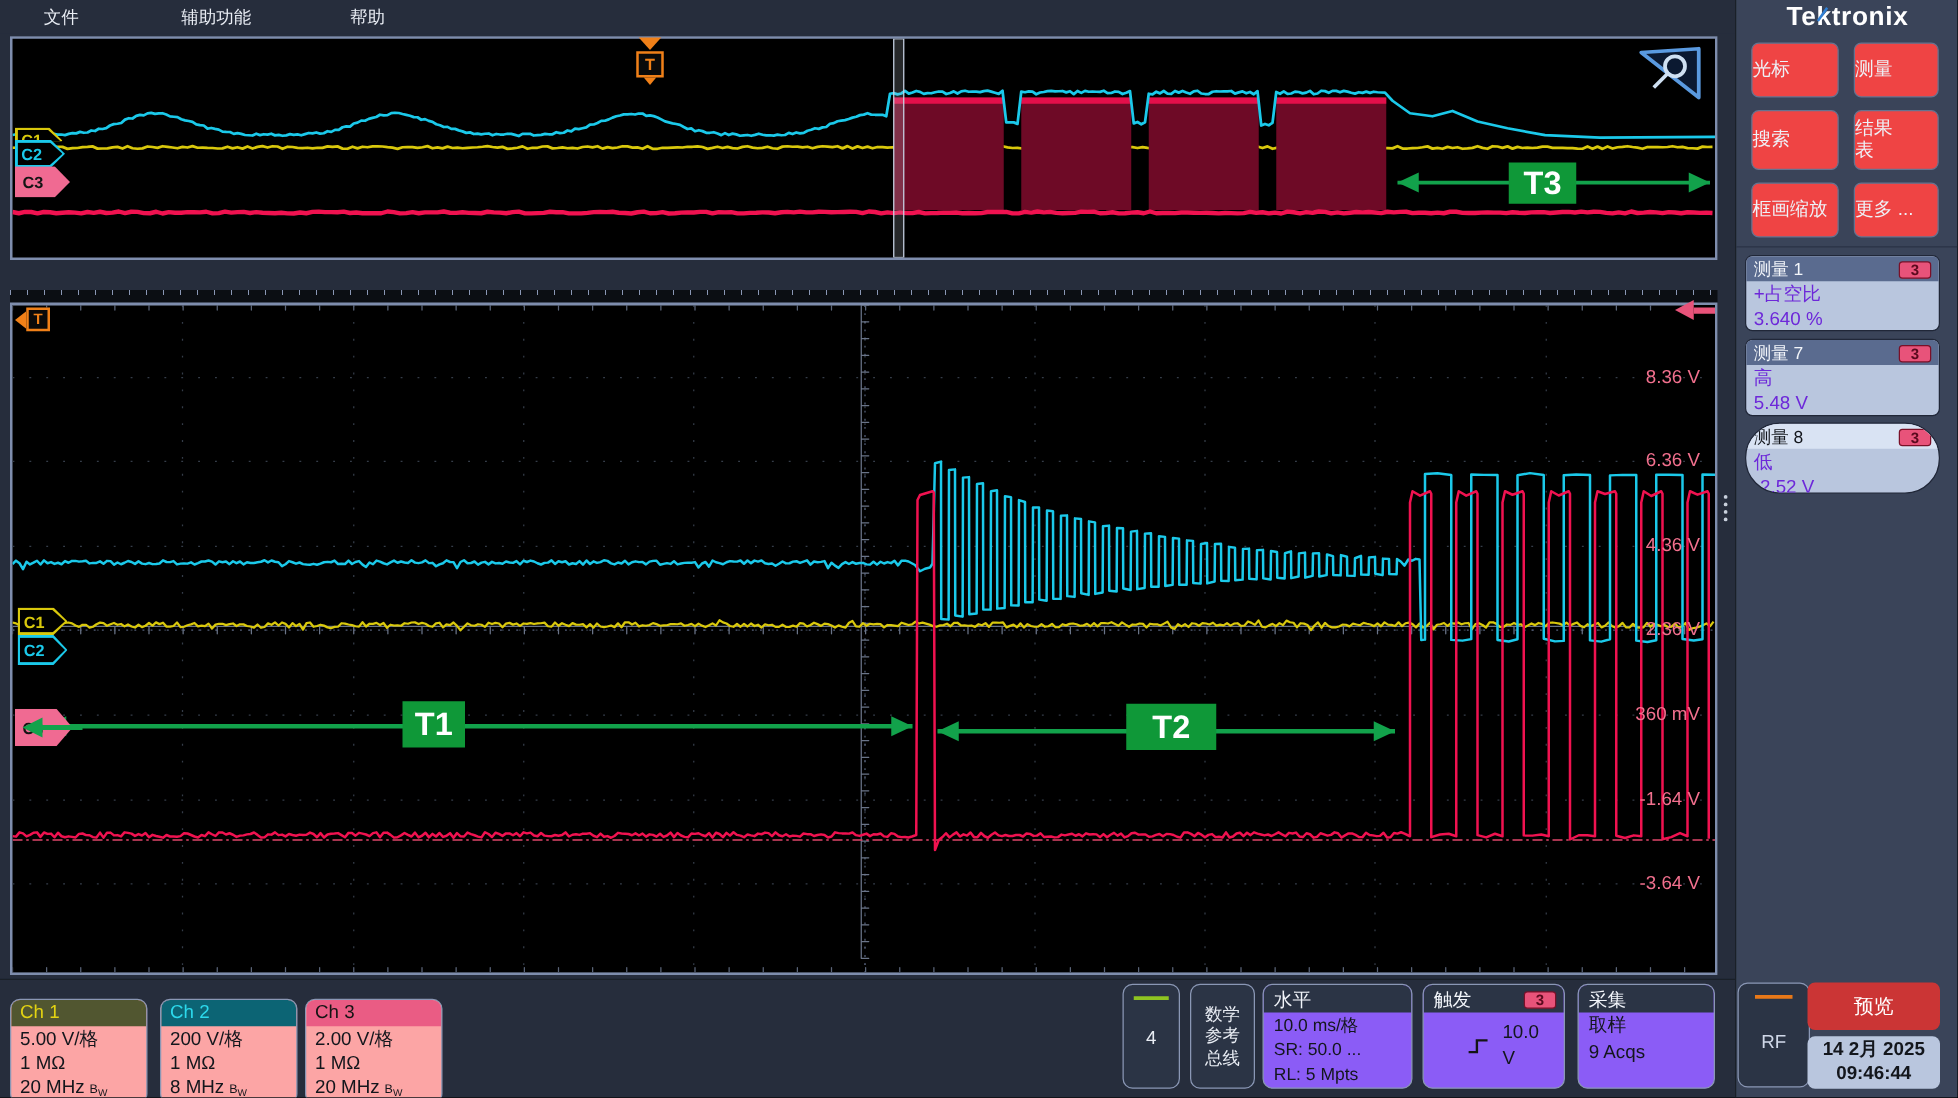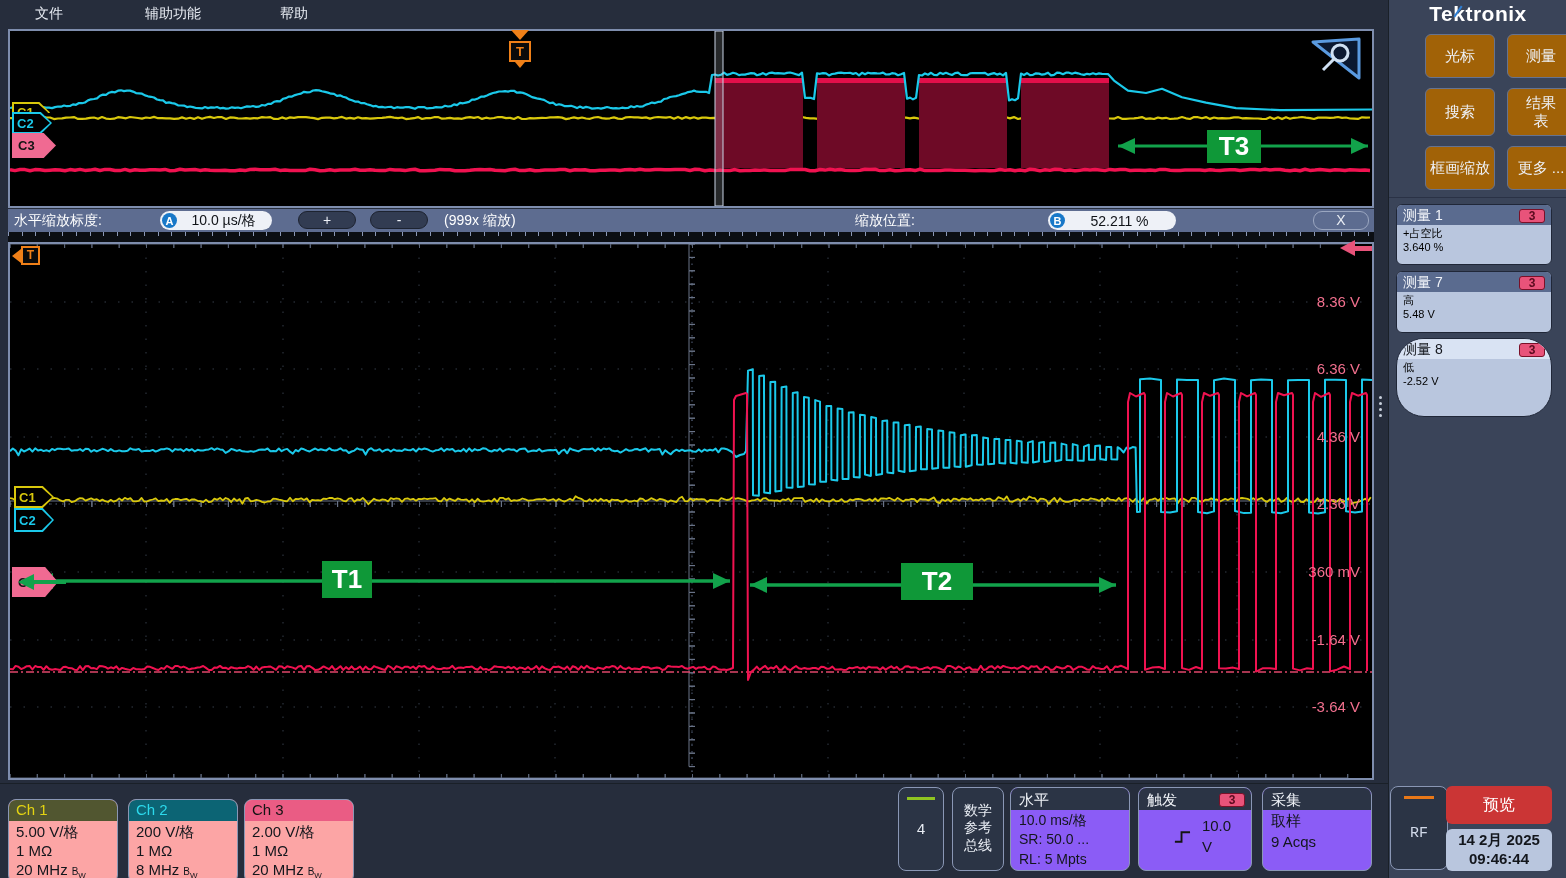--- a/index.html
+++ b/index.html
@@ -51,39 +51,39 @@
 
   .arrowpatch { position:absolute; z-index:7; }
   .arrowpatch .line { position:absolute; left:14px; top:6px; width:34px; height:4px; background:#12a24b; }
   .arrowpatch .tri { position:absolute; left:0; top:0; width:0; height:0; border-top:8px solid transparent; border-bottom:8px solid transparent; border-right:16px solid #12a24b; }
 
   
   .sidebar { position:absolute; left:1388px; top:0; width:194px; height:878px; background:#3a4459; border-left:1px solid #1a2028; }
   .logo { position:absolute; left:0; top:2px; width:178px; text-align:center; color:#fff; font-size:21px; font-weight:bold; letter-spacing:0.5px; }
   .logo .k { color:#fff; border-bottom:0; position:relative; }
   .logo .k::after { content:""; position:absolute; left:4px; top:3px; width:2px; height:13px; background:#2f7fd4; transform:rotate(35deg); }
-  .sbtn { position:absolute; background:#a16207; border:1px solid #667390; border-radius:6px; color:#eef1f7; font-size:15px; display:flex; flex-direction:column; align-items:center; justify-content:center; line-height:1.2; text-align:center;margin-left:24px; }
+  .sbtn { position:absolute; background:#ef4444; border:1px solid #667390; border-radius:6px; color:#eef1f7; font-size:15px; display:flex; flex-direction:column; align-items:flex-start; justify-content:center; line-height:1.2; text-align:center; }
   .sdivider { position:absolute; left:1389px; top:197px; width:177px; height:1px; background:#2a3246; }
   .mcard { position:absolute; left:1396px; width:156px; border:1px solid #202738; border-radius:6px; overflow:hidden; background:#b9c6de; }
   .mhead { height:20px; background:#5a6b8f; color:#f2f5fa; font-size:14px; padding:1px 6px 0; display:flex; align-items:center; }
   .mhead.sel { background:#d9e3f3; color:#13161c; }
   .mhead .sp { flex:1; }
   .badge3 { width:26px; height:14px; background:#e8537a; border:1px solid #7a1028; border-radius:3px; color:#5a0a1e; font-size:12px; font-weight:bold; text-align:center; line-height:12px; }
-  .mbody { padding:1px 6px 3px; color:#000000; font-size:11px; line-height:1.3; }
+  .mbody { padding:1px 6px 3px; color:#6d28d9; font-size:15px; line-height:1.3; }
   .dots-handle { position:absolute; left:1377px; top:396px; width:6px; z-index:5; display:flex; flex-direction:column; gap:3px; align-items:center; }
   .dots-handle i { width:3px; height:3px; border-radius:50%; background:#c8d0dc; }
 
   
   .bottombar { position:absolute; left:0; top:783px; width:1388px; height:95px; background:#262d3c; border-top:1px solid #1a2028; }
   .chbadge { position:absolute; top:15px; width:110px; height:84px; background:#fca5a5; border:1px solid #8a97b5; border-radius:8px; overflow:hidden; }
   .chhead { height:21px; font-size:15px; padding:1px 0 0 7px; }
   .chbody { padding:2px 0 0 7px; color:#13161c; font-size:15px; line-height:1.25; }
   .bw { font-size:10px; margin-left:4px; }
   .bw sub { font-size:8px; }
-  .darkbadge { position:absolute; top:3px; background:#2b3445; border:1px solid #8a97b5; border-radius:8px; color:#e9edf4;font-family:Liberation Mono, monospace; }
+  .darkbadge { position:absolute; top:3px; background:#2b3445; border:1px solid #8a97b5; border-radius:8px; color:#e9edf4; }
   .hbadge { position:absolute; top:3px; height:84px; background:#8b5cf6; border:1px solid #8a97b5; border-radius:8px; overflow:hidden; }
   .hhead { height:22px; background:#2b3445; color:#f2f5fa; font-size:15px; padding:2px 6px 0 8px; display:flex; align-items:center; }
   .hbody { padding:1px 8px; color:#13161c; font-size:14px; line-height:1.38; }
   .previewbtn { position:absolute; left:1446px; top:786px; width:106px; height:38px; background:#cb3535; border-radius:6px; color:#fff; font-size:16px; display:flex; align-items:center; justify-content:center; }
   .datebox { position:absolute; left:1446px; top:829px; width:106px; height:42px; background:#b9c6de; border-radius:6px; color:#13161c; font-size:15px; font-weight:bold; display:flex; flex-direction:column; align-items:center; justify-content:center; line-height:1.25; }
 </style>
 </head>
 <body>
 
 <div class="stage">
@@ -132,36 +132,20 @@
     <div class="tbox">T</div>
     <div class="tail"></div>
   </div>
   <div class="tlabel" style="left:1207px; top:130px; width:54px; height:33px;">T3</div>
   <svg style="position:absolute; left:1308px; top:36px; z-index:6;" width="54" height="50" viewBox="0 0 54 50">
     <path d="M51 3 L51 42 L5 6 Z" fill="rgba(20,45,90,0.55)" stroke="#5a9ae0" stroke-width="3" stroke-linejoin="round"></path>
     <circle cx="32" cy="17" r="8" stroke="#cfe0f2" stroke-width="3" fill="none"></circle>
     <line x1="26" y1="23" x2="15" y2="34" stroke="#cfe0f2" stroke-width="3"></line>
   </svg>
 
-  <div class="zoombar">
-    <span class="zlabel" style="left:6px">水平缩放标度:</span>
-    <div class="pill" style="left:152px; width:112px;">
-      <span class="circ">A</span>
-      <span class="pval">10.0 µs/格</span>
-    </div>
-    <div class="zbtn" style="left:290px">+</div>
-    <div class="zbtn" style="left:362px">-</div>
-    <span class="zlabel" style="left:436px">(999x 缩放)</span>
-    <span class="zlabel" style="left:847px">缩放位置:</span>
-    <div class="pill" style="left:1040px; width:128px;">
-      <span class="circ">B</span>
-      <span class="pval">52.211 %</span>
-    </div>
-    <div class="xbtn" style="left:1305px">X</div>
-  </div>
   <div class="ruler"></div>
 
   <div class="plot" id="mainview">
     <svg id="mainsvg" width="1362" height="534" viewBox="0 0 1362 534">
         <line x1="0" y1="58" x2="1362" y2="58" stroke="#353d49" stroke-width="1" stroke-dasharray="1.5 12"></line>
         <line x1="0" y1="125" x2="1362" y2="125" stroke="#353d49" stroke-width="1" stroke-dasharray="1.5 12"></line>
         <line x1="0" y1="193" x2="1362" y2="193" stroke="#353d49" stroke-width="1" stroke-dasharray="1.5 12"></line>
         <line x1="0" y1="260" x2="1362" y2="260" stroke="#353d49" stroke-width="1" stroke-dasharray="1.5 12"></line>
         <line x1="0" y1="328" x2="1362" y2="328" stroke="#353d49" stroke-width="1" stroke-dasharray="1.5 12"></line>
         <line x1="0" y1="396" x2="1362" y2="396" stroke="#353d49" stroke-width="1" stroke-dasharray="1.5 12"></line>
@@ -282,21 +266,21 @@
     <div class="mhead">
         <span>测量 7</span>
         <span class="sp"></span>
         <span class="badge3">3</span>
       </div>
     <div class="mbody">
         <div>高</div>
         <div>5.48 V</div>
       </div>
   </div>
-  <div class="mcard" style="top:338px; height:79px;border-radius:28px;">
+  <div class="mcard" style="top:338px; height:57px;border-radius:28px;">
     <div class="mhead sel">
         <span>测量 8</span>
         <span class="sp"></span>
         <span class="badge3">3</span>
       </div>
     <div class="mbody">
         <div>低</div>
         <div>-2.52 V</div>
       </div>
   </div>

